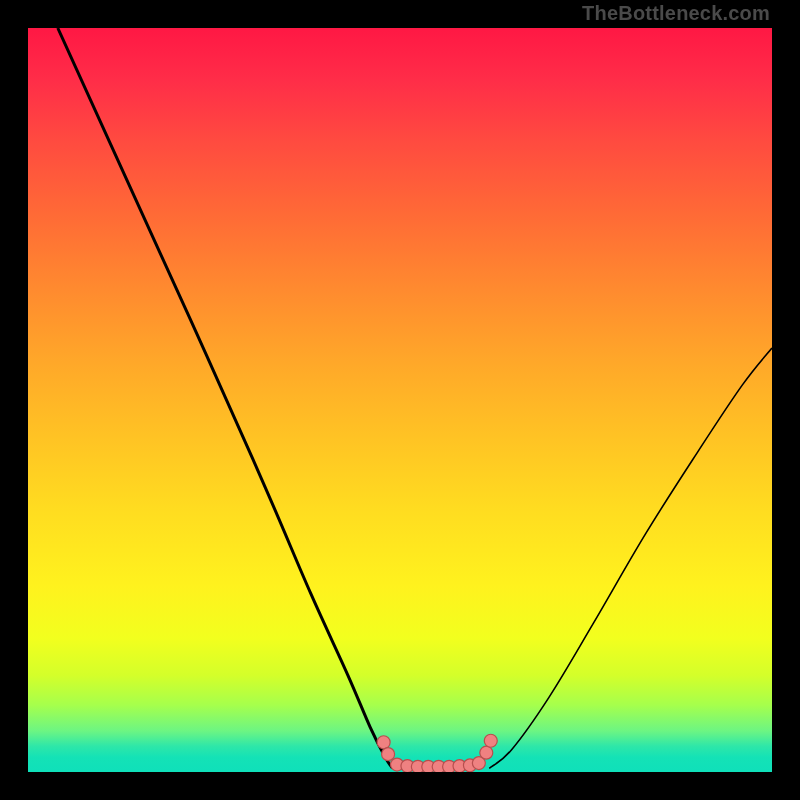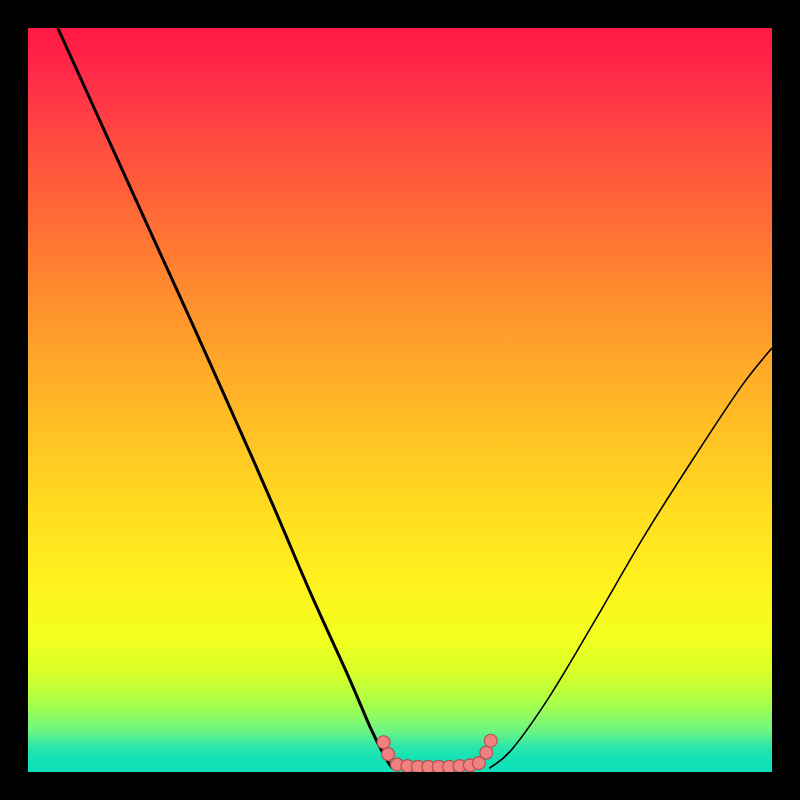--- a/index.html
+++ b/index.html
@@ -90,13 +90,14 @@
         <circle cx="400.27199999999993" cy="738.792" r="6.5"></circle>
         <circle cx="410.68800000000005" cy="738.792" r="6.5"></circle>
         <circle cx="421.10400000000004" cy="738.792" r="6.5"></circle>
         <circle cx="431.52" cy="738.048" r="6.5"></circle>
         <circle cx="441.936" cy="737.304" r="6.5"></circle>
         <circle cx="450.864" cy="735.072" r="6.5"></circle>
         <circle cx="458.304" cy="724.656" r="6.5"></circle>
         <circle cx="462.768" cy="712.752" r="6.5"></circle>
       </svg>
   </div>
+  <div class="attribution">TheBottleneck.com</div>
 </div>
 
 </body></html>

